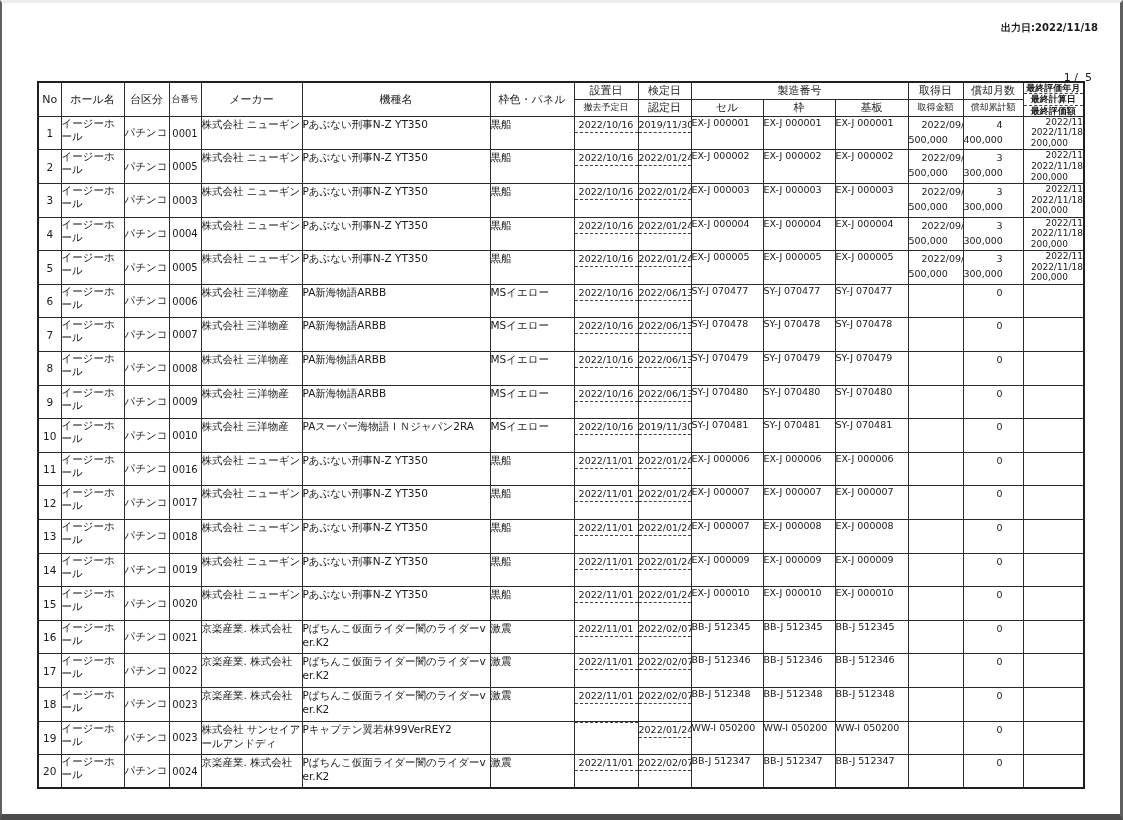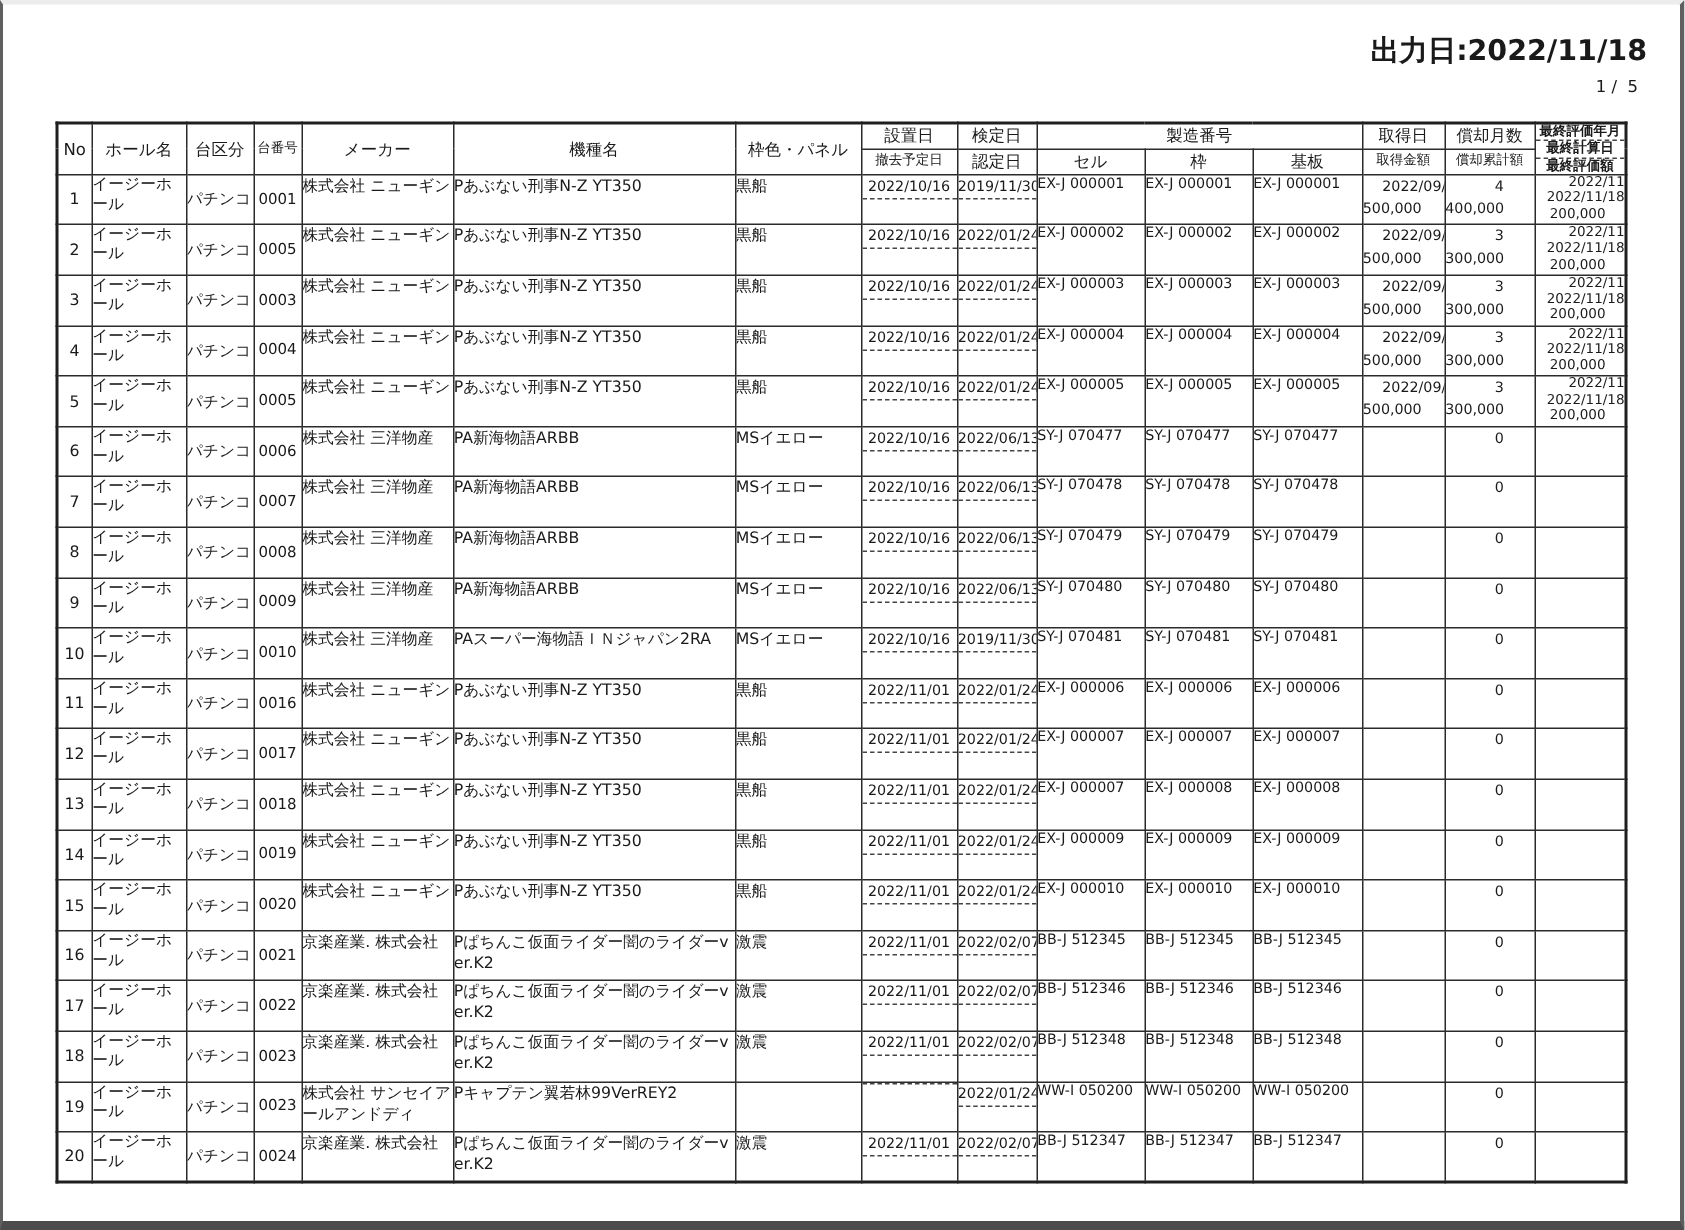--- a/index.html
+++ b/index.html
@@ -1,24 +1,24 @@
 <!DOCTYPE html>
 <html lang="ja"><head>
 <meta charset="utf-8">
 <style>
   html,body{margin:0;padding:0;background:#fff;}
   body{font-family:"DejaVu Sans","Liberation Sans",sans-serif;color:#1a1a1a;
        -webkit-font-smoothing:antialiased;}
   .page{position:relative;width:1123px;height:820px;box-sizing:border-box;background:#fff;
         border-left:2px solid #5f5f5f;border-right:3px solid #5f5f5f;
         border-top:3px solid #ececec;border-bottom:6px solid #4c4c4c;overflow:hidden;}
-  .hdr-output{position:absolute;top:18px;right:22px;font-size:19px;font-weight:bold;}
+  .hdr-output{position:absolute;top:18px;right:22px;font-size:10px;font-weight:bold;}
   .hdr-title{position:absolute;top:32px;left:0;width:100%;text-align:center;
              font-size:20px;font-weight:bold;letter-spacing:2px;}
-  .hdr-page{position:absolute;top:48px;right:28px;font-size:11px;white-space:pre;}
+  .hdr-page{position:absolute;top:68px;right:28px;font-size:11px;white-space:pre;}
 
   table.asset{position:absolute;left:35px;top:78px;width:1048px;border-collapse:collapse;
               table-layout:fixed;border:2px solid #1f1f1f;}
   table.asset th,table.asset td{border:1px solid #2b2b2b;padding:0;overflow:hidden;
               font-weight:normal;box-sizing:border-box;}
   thead th{font-size:11px;font-weight:bold;text-align:center;vertical-align:middle;height:16px;line-height:15px;}
   thead tr.h1 th{height:16px;}
   thead tr.h2 th{height:16px;}
   th.small{font-size:9px;}
   .finalhead div{font-size:9px;line-height:10.3px;font-weight:bold;}
@@ -32,21 +32,21 @@
   td.c-hall{padding:1px 3px;vertical-align:top;word-break:break-all;line-height:13px;font-size:10.5px;}
   td.c-cat{padding:0 6px;vertical-align:middle;font-size:10.5px;}
   td.c-num{text-align:center;vertical-align:middle;font-size:10px;}
   td.c-maker,td.c-model,td.c-panel{padding:1px 4px;word-break:break-all;line-height:14px;font-size:10.5px;}
   td.c-date .half{height:50%;box-sizing:border-box;text-align:center;font-size:9.5px;line-height:15px;}
   td.c-date .half.top{border-bottom:1px dashed #444;}
   td.c-serial{padding:2px 3px;font-size:9.5px;letter-spacing:0;white-space:nowrap;}
   td.c-money .l1{text-align:center;font-size:9.5px;line-height:15px;height:50%;box-sizing:border-box;margin-left:13px;}
   td.c-money .l2{font-size:9.5px;line-height:15px;padding-right:4px;}
   td.c-final .f1,td.c-final .f2{text-align:right;font-size:9px;line-height:10.6px;}
-  td.c-final .f3{text-align:center;font-size:9px;line-height:10.6px;padding-right:3px;}
+  td.c-final .f3{text-align:right;font-size:9px;line-height:10.6px;padding-right:15px;}
 </style>
 </head>
 <body>
 
 <div class="page">
   <div class="hdr-output">出力日:2022/11/18</div>
   <div class="hdr-page">1 /  5</div>
 
   <table class="asset">
     <colgroup>

